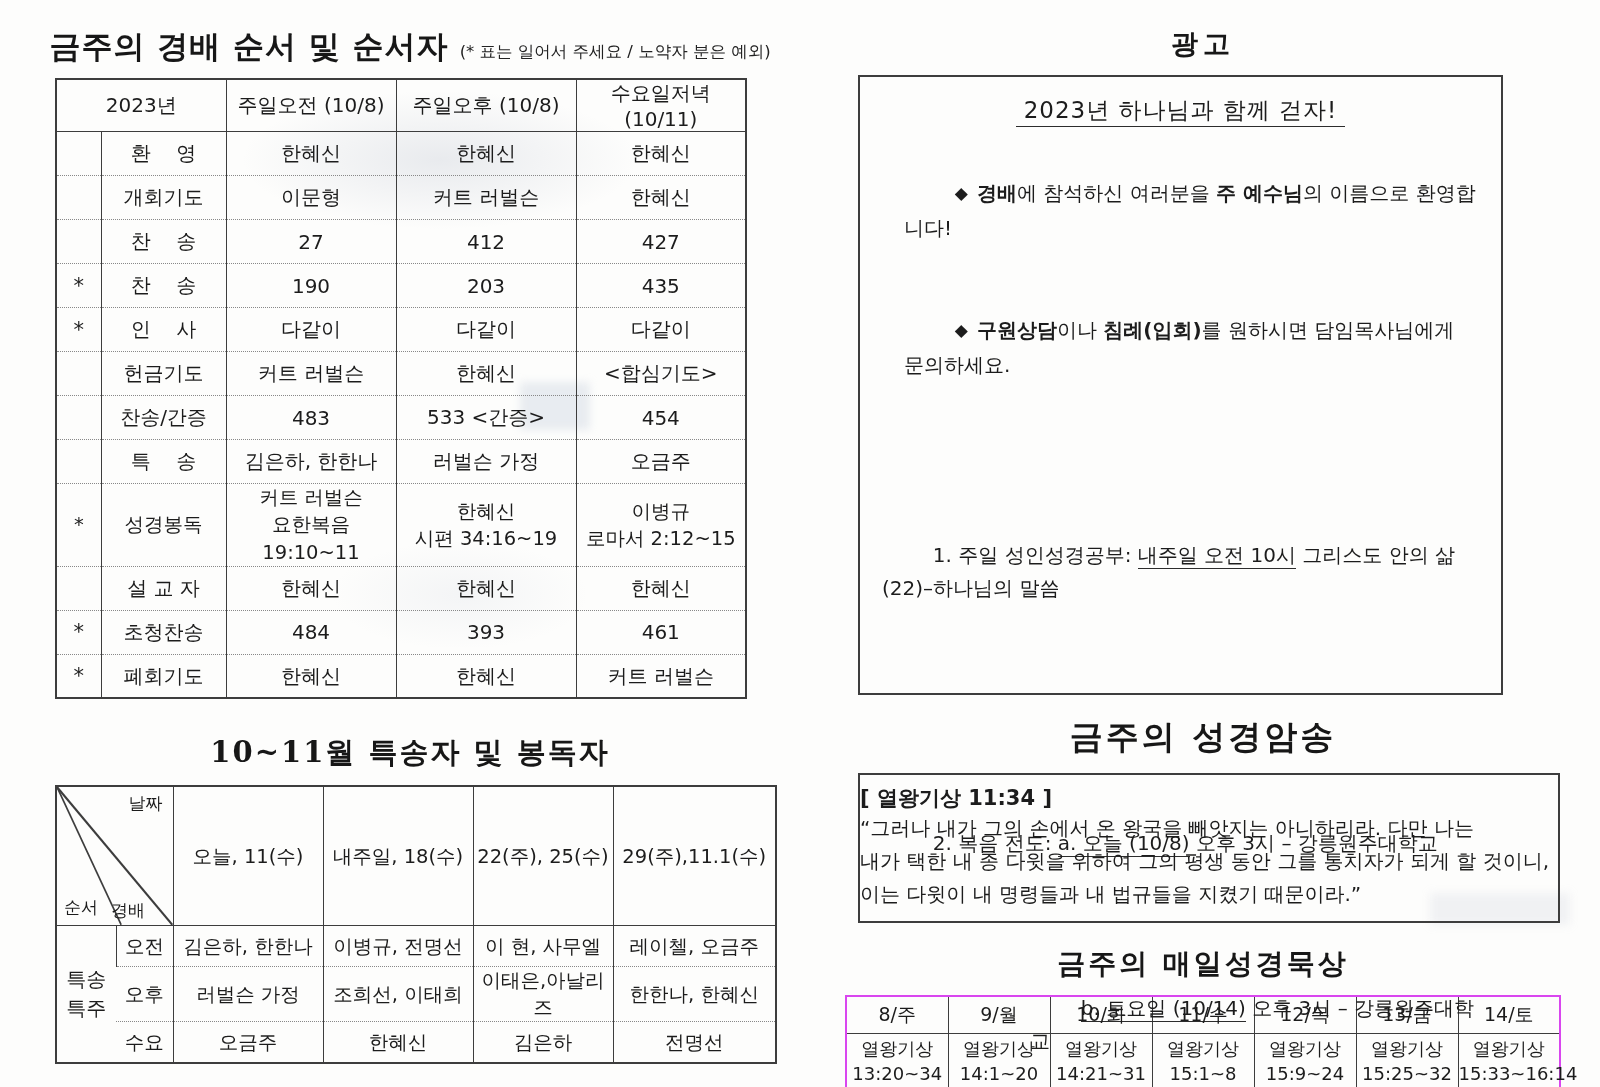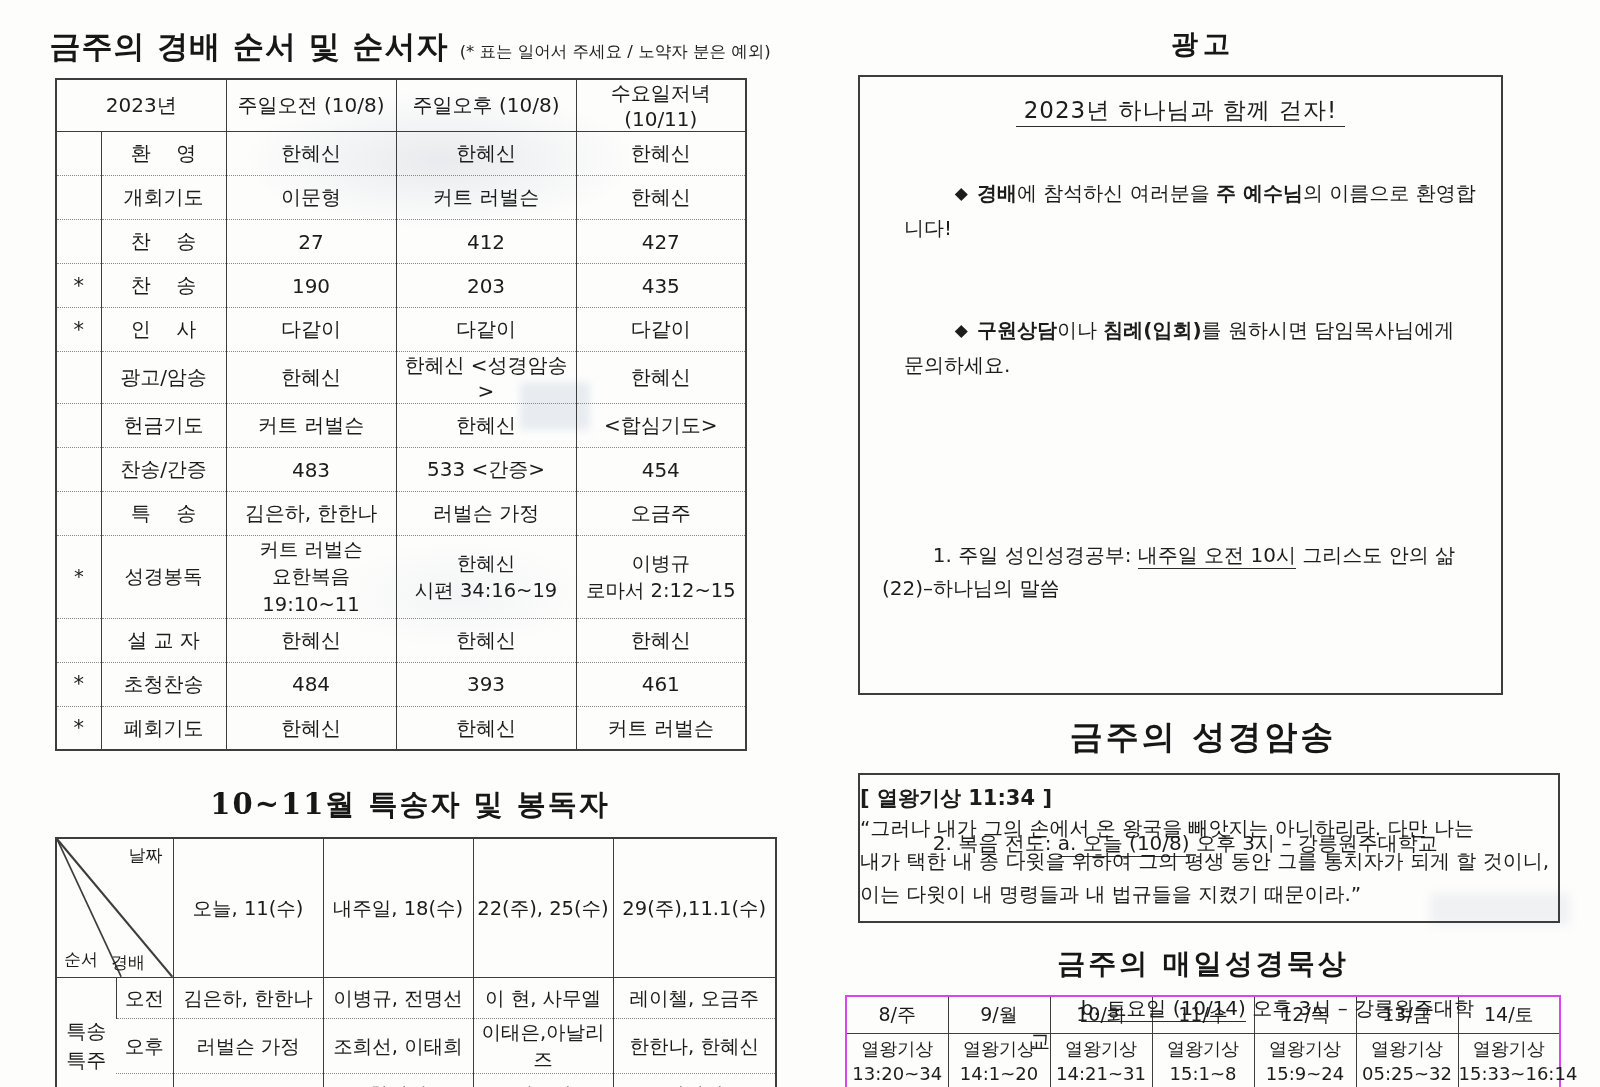--- a/index.html
+++ b/index.html
@@ -156,27 +156,20 @@
       </tr>
       <tr>
         <td class="star">*</td>
         <td>인    사</td>
         <td>다같이</td>
         <td>다같이</td>
         <td>다같이</td>
       </tr>
       <tr>
         <td class="star"></td>
-        <td>광고/암송</td>
-        <td>한혜신</td>
-        <td>한혜신 &lt;성경암송&gt;</td>
-        <td>한혜신</td>
-      </tr>
-      <tr>
-        <td class="star"></td>
         <td>헌금기도</td>
         <td>커트 러벌슨</td>
         <td>한혜신</td>
         <td>&lt;합심기도&gt;</td>
       </tr>
       <tr>
         <td class="star"></td>
         <td>찬송/간증</td>
         <td>483</td>
         <td>533 &lt;간증&gt;</td>
@@ -338,18 +331,18 @@
         <th>14/토</th>
       </tr>
     </thead>
     <tbody>
       <tr>
         <td><span class="book">열왕기상</span><span class="range">13:20~34</span></td>
         <td><span class="book">열왕기상</span><span class="range">14:1~20</span></td>
         <td><span class="book">열왕기상</span><span class="range">14:21~31</span></td>
         <td><span class="book">열왕기상</span><span class="range">15:1~8</span></td>
         <td><span class="book">열왕기상</span><span class="range">15:9~24</span></td>
-        <td><span class="book">열왕기상</span><span class="range">05:25~32</span></td>
+        <td><span class="book">열왕기상</span><span class="range">15:25~32</span></td>
         <td><span class="book">열왕기상</span><span class="range">15:33~16:14</span></td>
       </tr>
     </tbody>
   </table>
 </div>
 
 </body></html>

